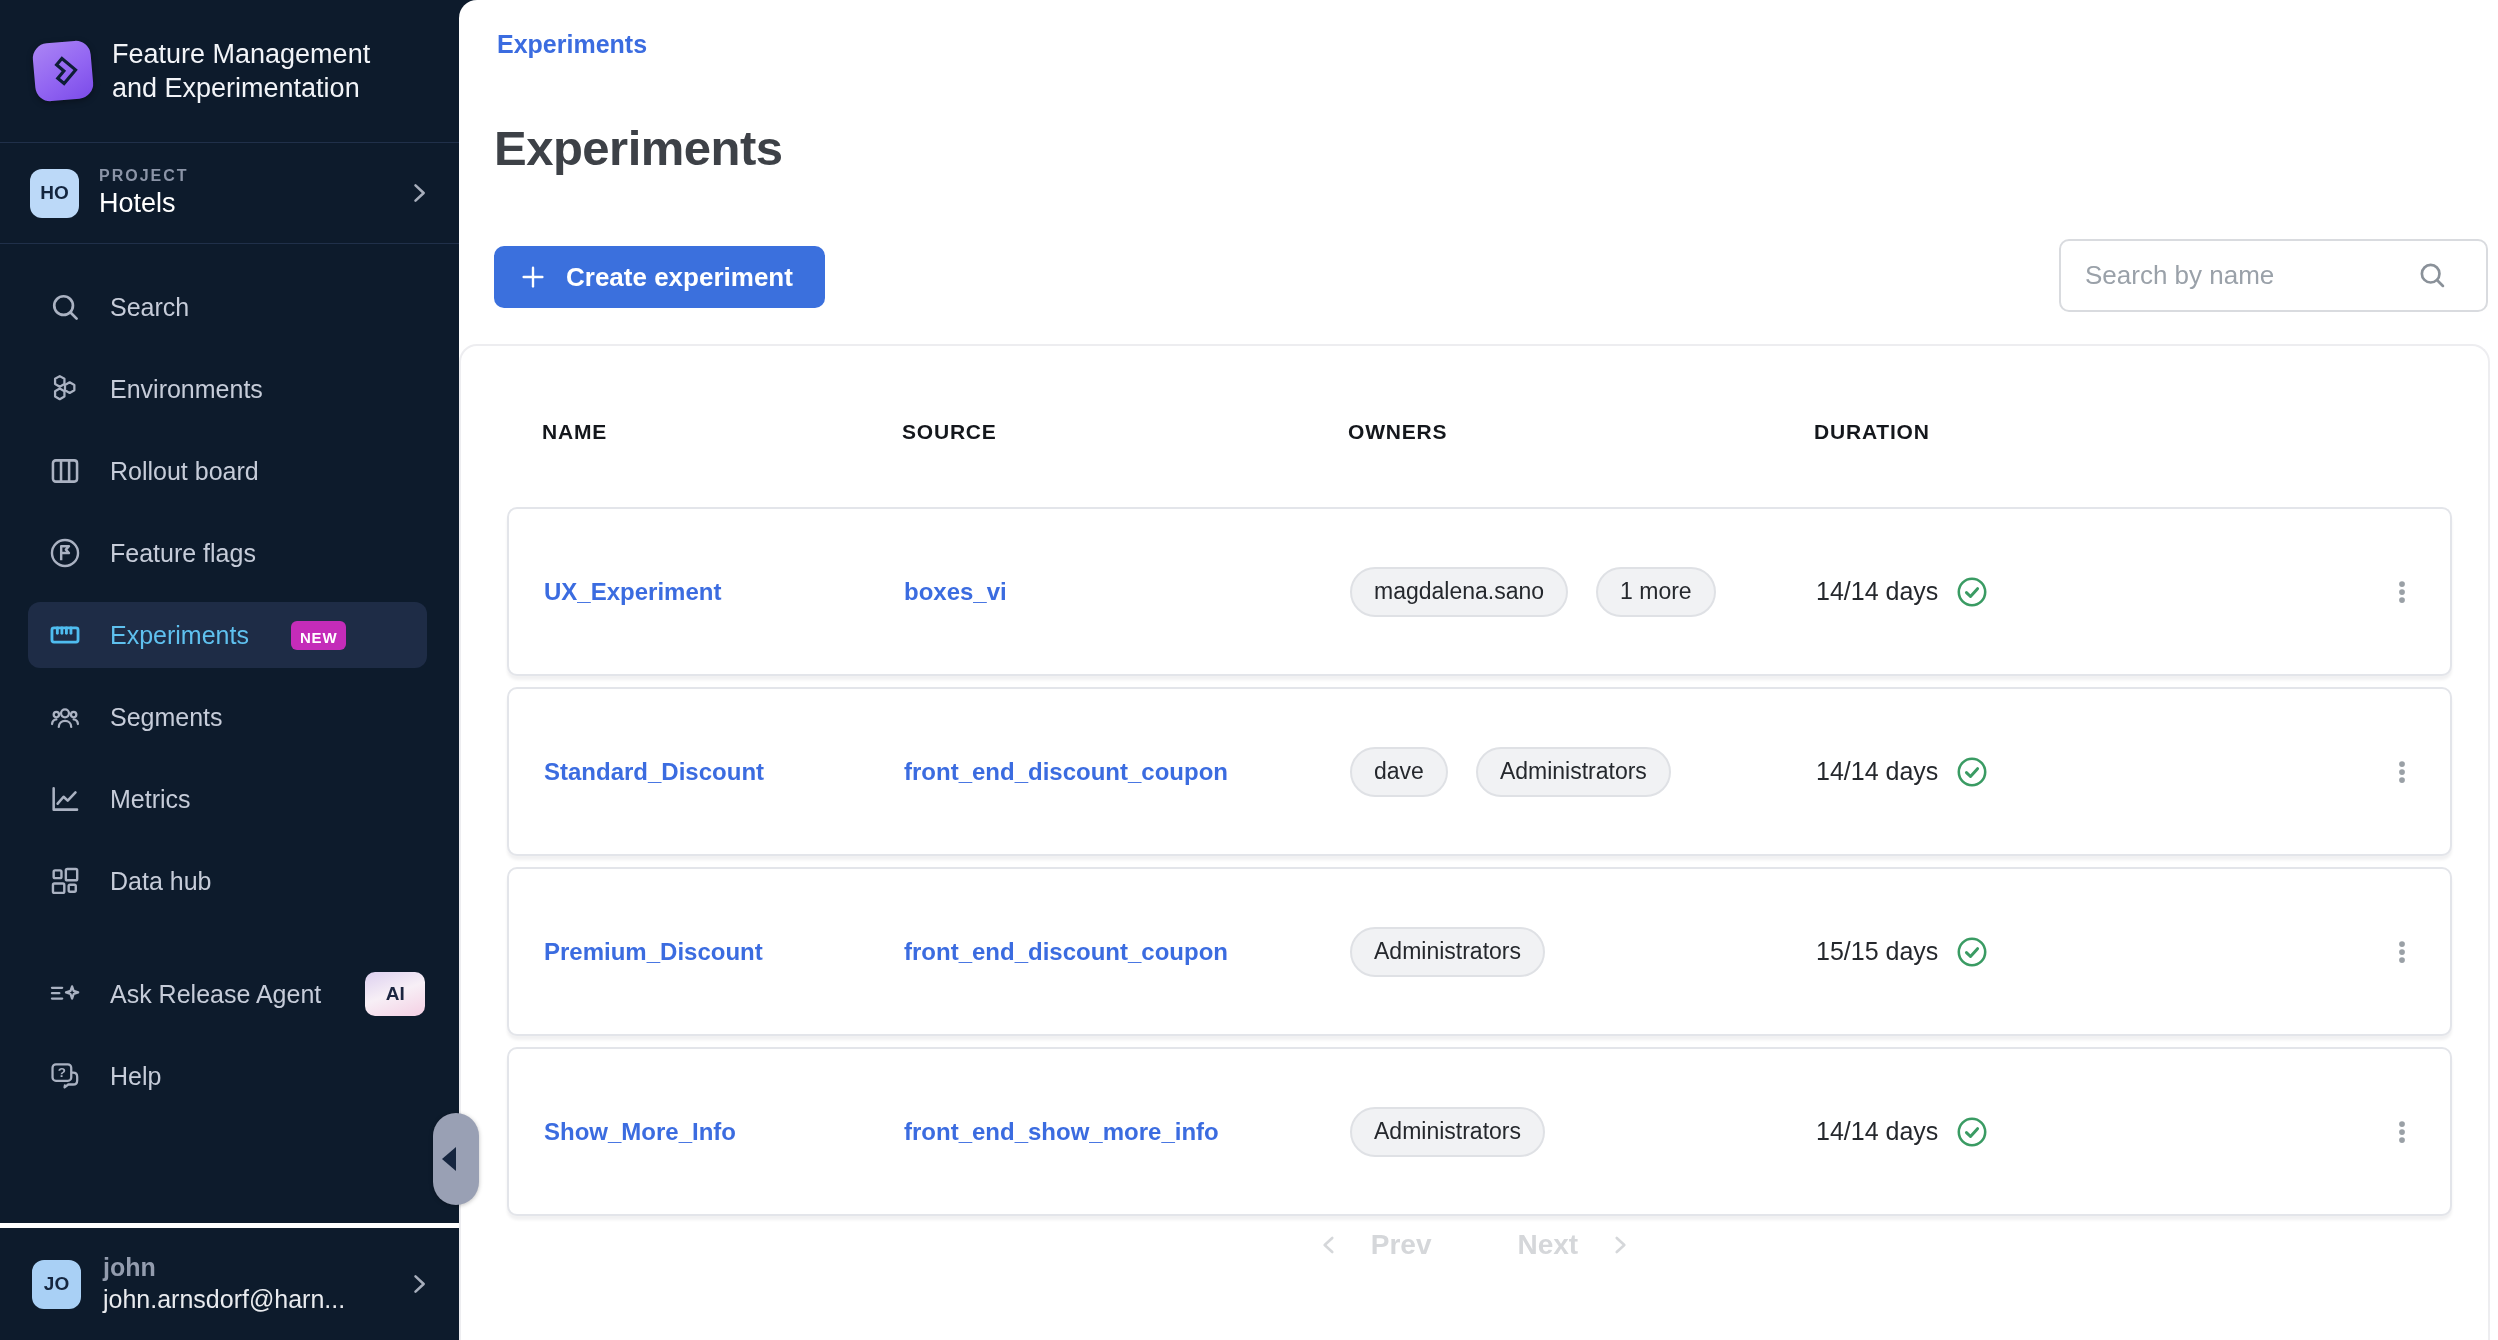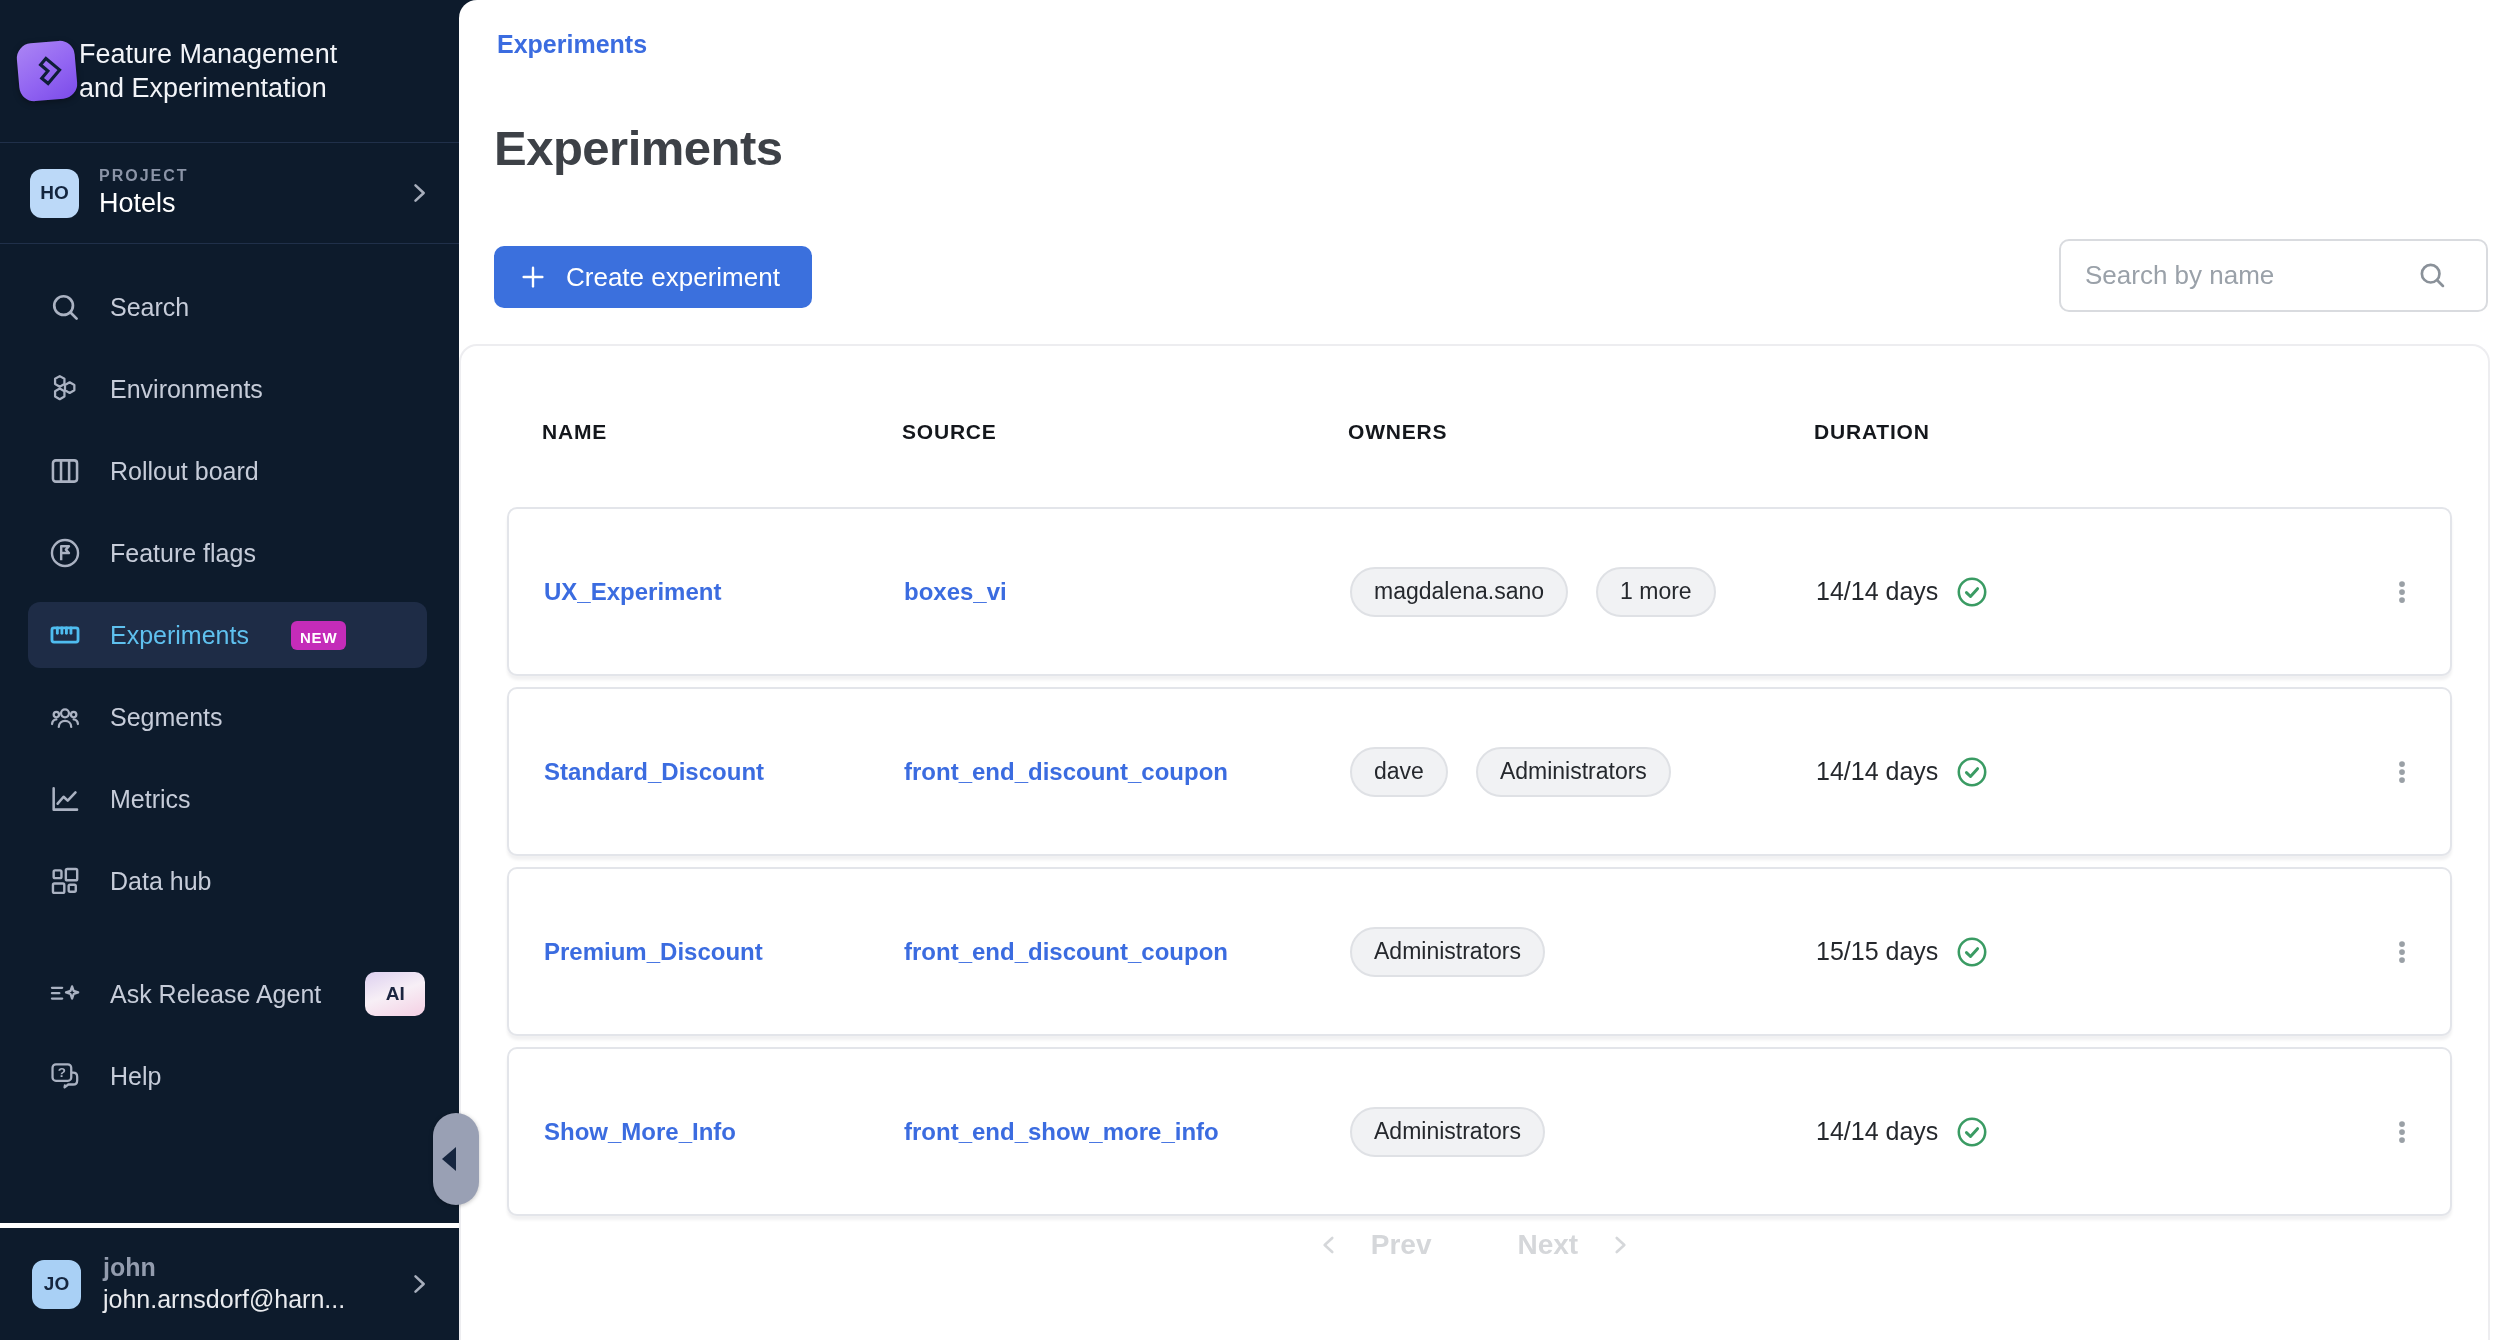--- a/index.html
+++ b/index.html
@@ -6,21 +6,21 @@
   html,body { width:2498px; height:1340px; overflow:hidden; }
   body {
     font-family:"Liberation Sans", sans-serif;
     background:#0d1b2c;
     position:relative;
     -webkit-font-smoothing:antialiased;
   }
 
   
   .sidebar { position:absolute; left:0; top:0; width:459px; height:1340px; background:#0d1b2c; color:#c6ccd9; }
-  .brand { height:142px; display:flex; align-items:center; padding-left:18px; gap:3px; }
+  .brand { height:142px; display:flex; align-items:center; padding-left:34px; gap:20px; }
   .logo {
     width:58px; height:58px; border-radius:15px; flex:0 0 auto;
     background:linear-gradient(150deg,#b violet,#8a5cf0);
     background:linear-gradient(150deg,#b08df4 0%,#8a5cf0 100%);
     background:linear-gradient(150deg,#ab85f4 0%,#9265f2 55%,#7b4be9 100%);
     transform:rotate(-5deg);
     display:flex; align-items:center; justify-content:center;
     box-shadow:0 2px 6px rgba(0,0,0,.35);
   }
   .brand-title { color:#f2f4f8; font-size:27px; line-height:34px; font-weight:500; max-width:280px; }
@@ -61,21 +61,21 @@
   .jo { background:#a9d0f5; color:#15263f; }
   .user-name { font-size:25px; font-weight:700; color:#939cae; line-height:31px; }
   .user-email { font-size:25px; color:#e9ebef; line-height:33px; }
 
   
   .main { position:absolute; left:459px; top:0; right:0; bottom:0; background:#ffffff; border-top-left-radius:18px; }
   .breadcrumb { position:absolute; left:38px; top:30px; font-size:25px; font-weight:700; color:#3b6ce0; cursor:pointer; }
   .page-title { position:absolute; left:35px; top:120px; font-size:49px; font-weight:700; color:#3d4147; letter-spacing:-.5px; }
   .create-btn { position:absolute; left:35px; top:246px; height:62px; border:none; cursor:pointer;
     background:#3b70dd; color:#fff; border-radius:10px; padding:0 32px 0 24px;
-    display:inline-flex; align-items:center; gap:18px; font-family:inherit; font-size:26px; font-weight:400; }
+    display:inline-flex; align-items:center; gap:18px; font-family:inherit; font-size:26px; font-weight:700; }
   .search-wrap { position:absolute; right:34px; top:239px; width:429px; height:73px; }
   .search-input { width:100%; height:100%; border:2px solid #d9dbdf; border-radius:10px; padding:0 62px 0 24px;
     font-family:inherit; font-size:26px; color:#333; outline:none;margin-left:24px; }
   .search-input::placeholder { color:#9aa1a9; }
   .search-ico { position:absolute; right:16px; top:20px; color:#8a9199; display:flex; }
 
   .table-panel { position:absolute; left:0; right:8px; top:344px; bottom:0; background:#fff;
     border:2px solid #ededf0; border-bottom:none; border-radius:18px 18px 0 0; }
   .thead { position:absolute; left:81px; right:68px; top:74px; display:grid;
     grid-template-columns:360px 446px 466px 1fr; font-size:21px; font-weight:700; color:#14171c; letter-spacing:.8px; }

